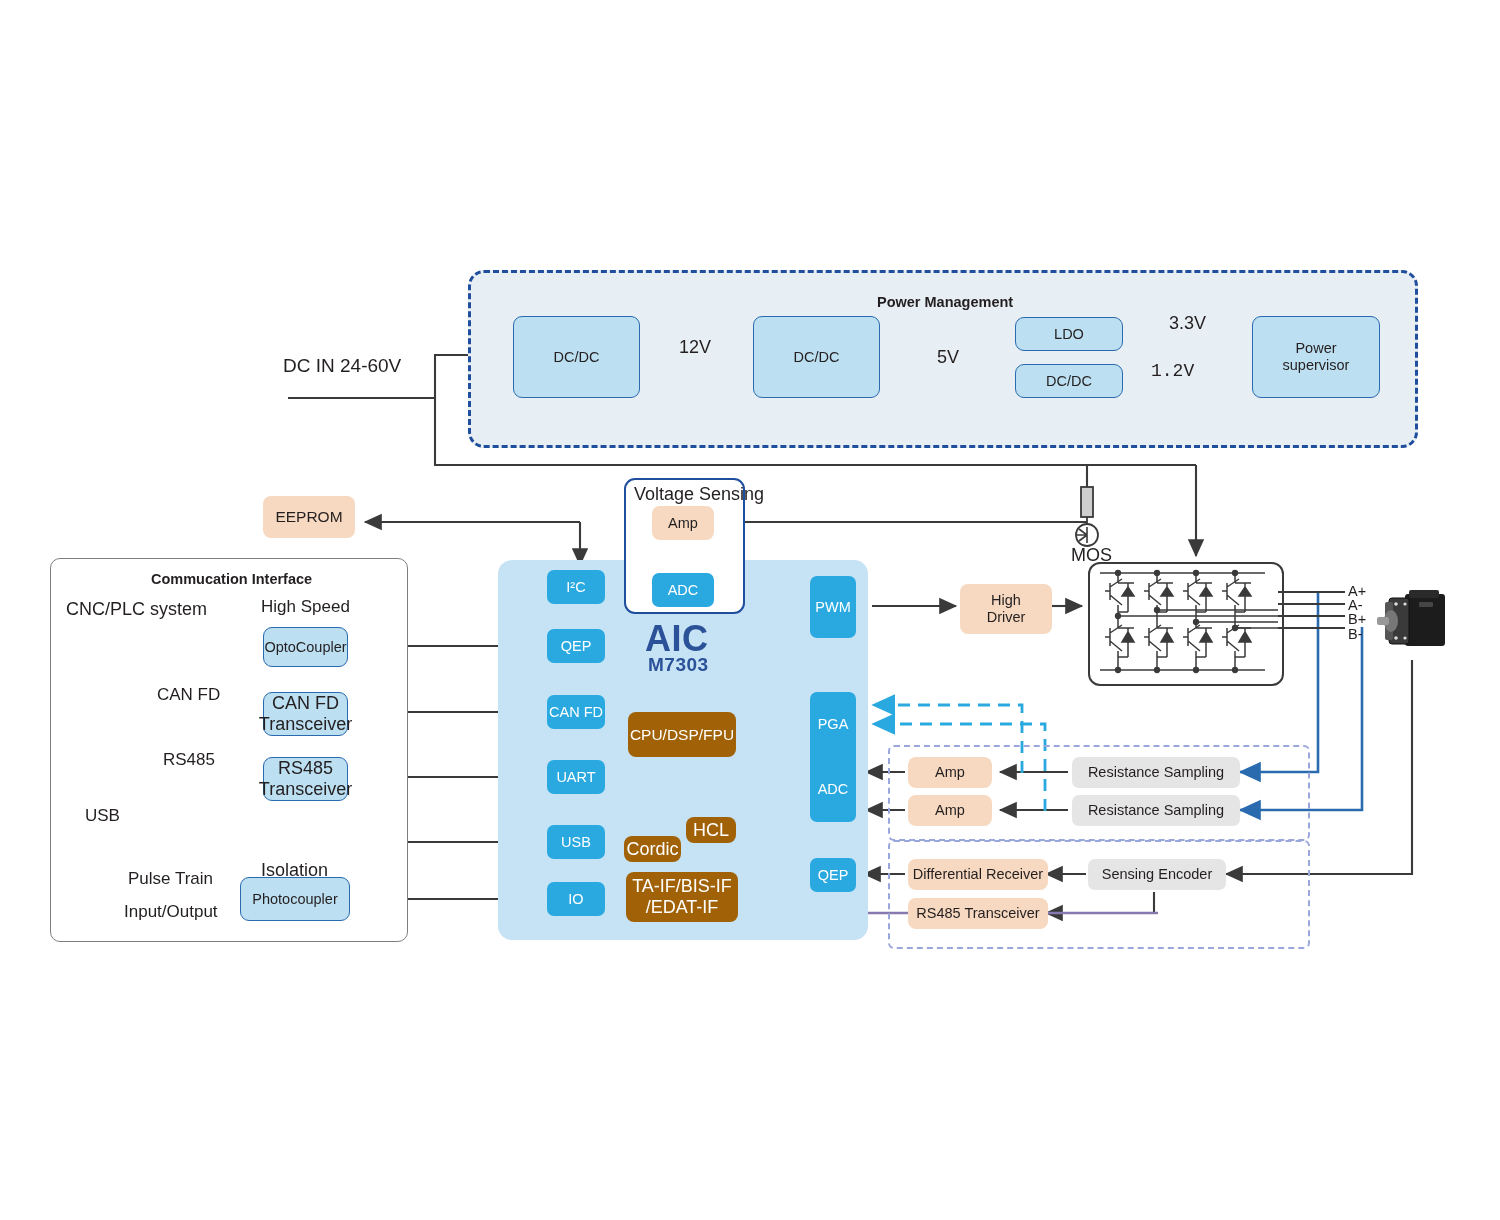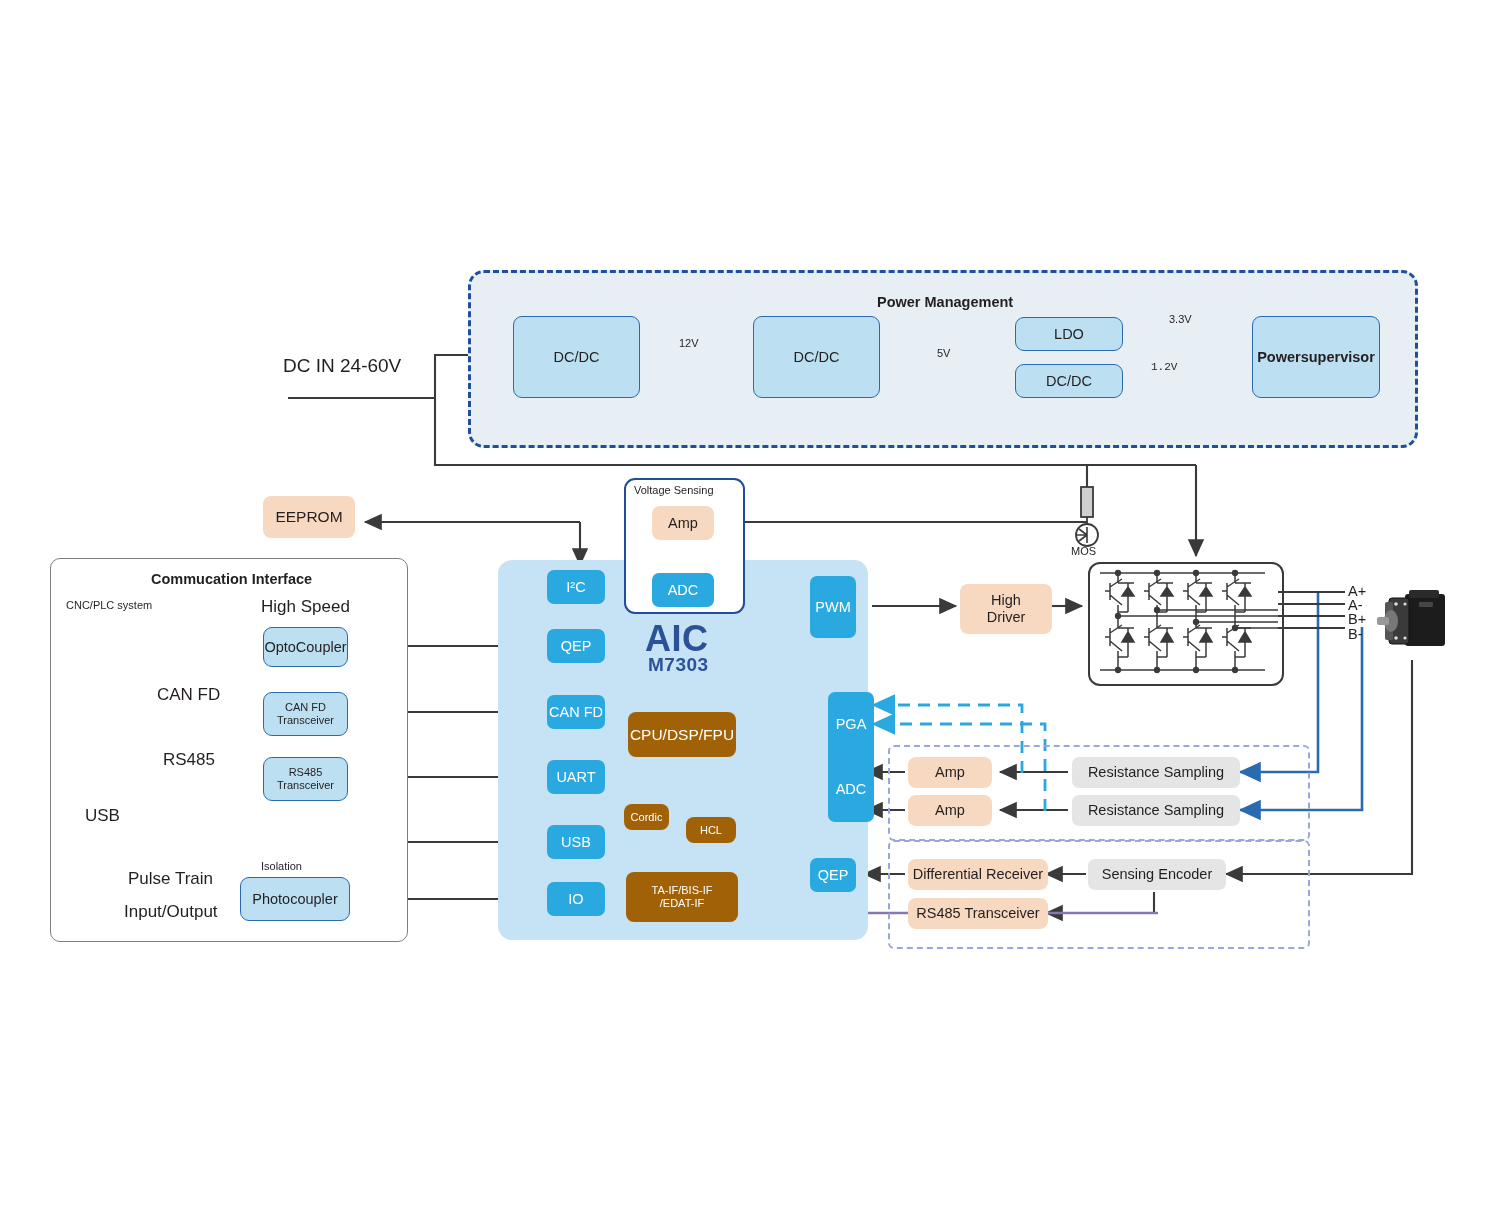--- a/index.html
+++ b/index.html
@@ -15,21 +15,21 @@
   .cyan{background:#29a9e0;border-radius:7px;color:#ffffff;}
   .darkblue{background:#a16207;border-radius:8px;color:#ffffff;}
   .peach{background:#f6d9c0;border-radius:8px;color:#231f20;}
   .green{background:#e5e5e5;border-radius:7px;color:#231f20;}
   .chipbody{position:absolute;background:#c6e2f5;border-radius:14px;}
   .pmarea{position:absolute;background:#e8eff4;border:3px dashed #1f4e9c;border-radius:16px;}
   .vsbox{position:absolute;background:#ffffff;border:2.2px solid #1f4e9c;border-radius:11px;}
   .commbox{position:absolute;background:#ffffff;border:1.6px solid #7f7f7f;border-radius:10px;}
   .dash-violet{position:absolute;border:2px dashed #9aa7dd;border-radius:6px;background:transparent;}
   .lbl{position:absolute;white-space:nowrap;}
-  .t13{font-size:11px;}
+  .t13{font-size:18px;}
   .t14{font-size:14.5px;}
   .t15{font-size:15.5px;}
   .t17{font-size:17px;}
   .t19{font-size:19px;}
   .bold{font-weight:bold;}
   .aic{position:absolute;color:#2b5299;font-weight:bold;letter-spacing:.5px;}
   .motorimg{position:absolute;}
 </style>
 </head>
 <body>
@@ -224,21 +224,21 @@
     </g>
   </svg>
 
   <div class="pmarea" style="left:468px;top:270px;width:944px;height:172px;"></div>
   <div class="lbl t14 bold" style="left:877px;top:294px;">Power Management</div>
 
   <div class="box lightblue t14" style="left:513px;top:316px;width:127px;height:82px;">DC/DC</div>
   <div class="box lightblue t14" style="left:753px;top:316px;width:127px;height:82px;">DC/DC</div>
   <div class="box lightblue t14" style="left:1015px;top:317px;width:108px;height:34px;">LDO</div>
   <div class="box lightblue t14" style="left:1015px;top:364px;width:108px;height:34px;">DC/DC</div>
-  <div class="box lightblue t14" style="left:1252px;top:316px;width:128px;height:82px;flex-direction:row;font-weight:bold;">
+  <div class="box lightblue t14" style="left:1252px;top:316px;width:128px;height:82px;flex-direction:column;">
     <span>Power</span>
     <span>supervisor</span>
   </div>
 
   <div class="lbl t13" style="left:679px;top:337px;">12V</div>
   <div class="lbl t13" style="left:937px;top:347px;">5V</div>
   <div class="lbl t13" style="left:1169px;top:313px;">3.3V</div>
   <div class="lbl t13" style="left:1151px;top:361px;font-family:Liberation Mono, monospace;">1.2V</div>
 
   <div class="lbl t19" style="left:283px;top:355px;">DC IN 24-60V</div>
@@ -255,28 +255,28 @@
   <div class="box cyan t14" style="left:652px;top:573px;width:62px;height:34px;">ADC</div>
 
   <div class="box cyan t14" style="left:547px;top:570px;width:58px;height:34px;">I²C</div>
   <div class="box cyan t14" style="left:547px;top:629px;width:58px;height:34px;">QEP</div>
   <div class="box cyan t14" style="left:547px;top:695px;width:58px;height:34px;">CAN FD</div>
   <div class="box cyan t14" style="left:547px;top:760px;width:58px;height:34px;">UART</div>
   <div class="box cyan t14" style="left:547px;top:825px;width:58px;height:34px;">USB</div>
   <div class="box cyan t14" style="left:547px;top:882px;width:58px;height:34px;">IO</div>
 
   <div class="box cyan t14" style="left:810px;top:576px;width:46px;height:62px;">PWM</div>
-  <div class="box cyan t14" style="left:810px;top:692px;width:46px;height:130px;flex-direction:column;justify-content:space-around;margin-left:18px;">
+  <div class="box cyan t14" style="left:810px;top:692px;width:46px;height:130px;flex-direction:column;justify-content:space-around;">
     <span>PGA</span>
     <span>ADC</span>
   </div>
   <div class="box cyan t14" style="left:810px;top:858px;width:46px;height:34px;">QEP</div>
 
   <div class="box darkblue t15" style="left:628px;top:712px;width:108px;height:45px;">CPU/DSP/FPU</div>
-  <div class="box darkblue t13" style="left:624px;top:804px;width:45px;height:26px;">Cordic</div>
+  <div class="box darkblue t13" style="left:624px;top:836px;width:57px;height:26px;">Cordic</div>
   <div class="box darkblue t13" style="left:686px;top:817px;width:50px;height:26px;">HCL</div>
   <div class="box darkblue t13" style="left:626px;top:872px;width:112px;height:50px;flex-direction:column;">
     <span>TA-IF/BIS-IF</span>
     <span>/EDAT-IF</span>
   </div>
 
   <div class="commbox" style="left:50px;top:558px;width:356px;height:382px;"></div>
   <div class="lbl t14 bold" style="left:151px;top:571px;">Commucation Interface</div>
   <div class="lbl t13" style="left:66px;top:599px;">CNC/PLC system</div>
   <div class="lbl t17" style="left:261px;top:597px;">High Speed</div>

